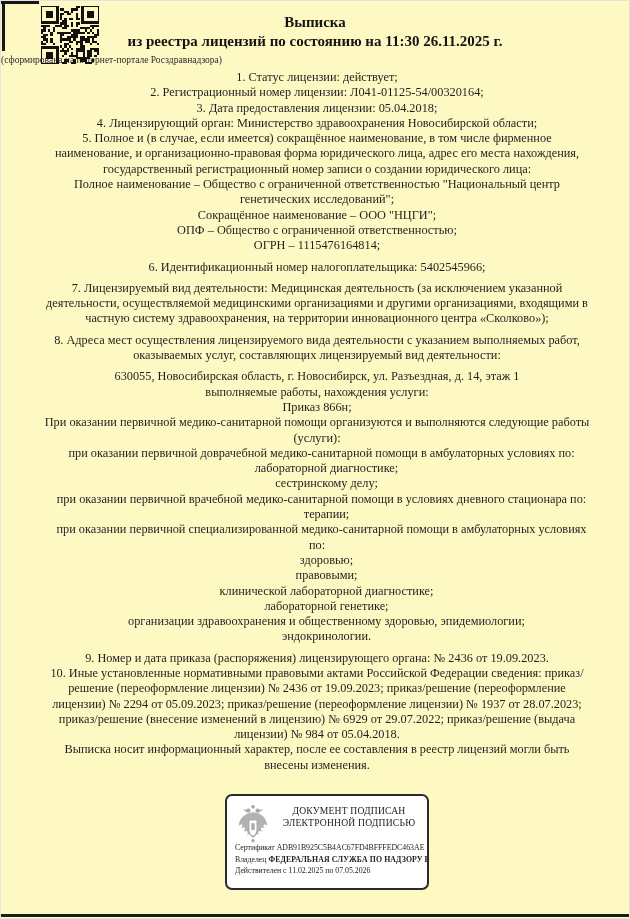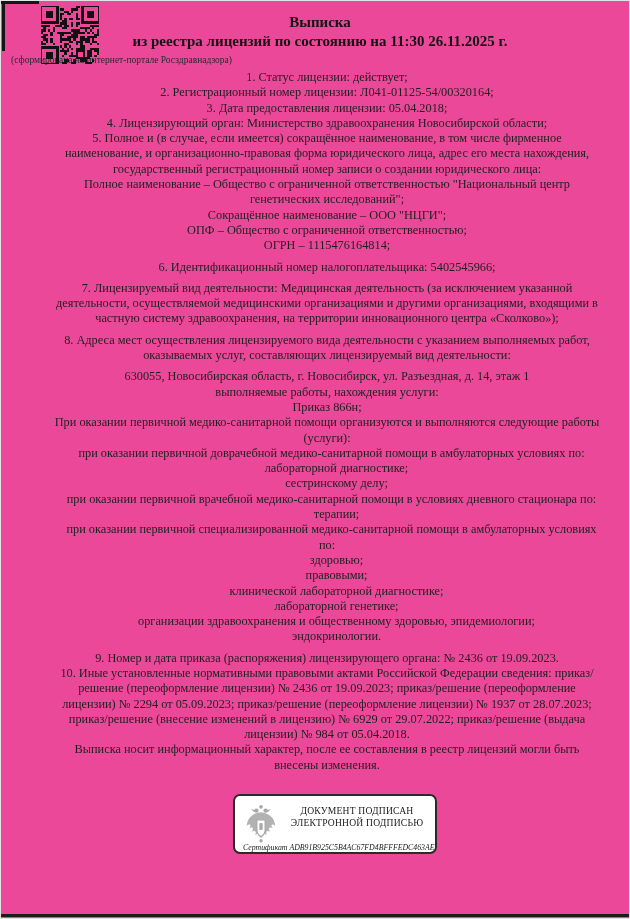--- a/index.html
+++ b/index.html
@@ -1,54 +1,53 @@
 <!DOCTYPE html>
 <html><head>
 <meta charset="utf-8">
 <style>
   html,body{margin:0;padding:0;background:#ffffff;}
   .page{
     position:relative;
     width:630px;height:919px;
-    background:#ec4899;
+    background:#fef9c3;
     box-sizing:border-box;
     border:1px solid #e3e3e3;
     font-family:"Liberation Serif","DejaVu Serif",serif;
     color:#1f1f1f;
     overflow:hidden;
-    padding-left:10px;
   }
   
   .mark-top{position:absolute;left:0;top:0;width:38px;height:2.5px;background:#161616;}
   .mark-left{position:absolute;left:1px;top:0;width:2.5px;height:50px;background:#161616;}
   .mark-bottom{position:absolute;left:0;top:913px;width:630px;height:2.5px;background:#1c1c1c;}
 
   .qr{position:absolute;left:40px;top:5px;width:58px;height:58px;}
   .qr svg{display:block;width:58px;height:58px;}
 
   .titles{padding-top:12px;text-align:center;}
   .title-l1,.title-l2{font-weight:bold;font-size:15px;line-height:19px;color:#141414;}
   .subtitle{margin-top:3px;margin-right:36px;font-size:9.5px;line-height:12px;color:#2a2a2a;}
 
   .body{margin:4px 36px 0 42px;width:548px;font-size:12.3px;line-height:15.3px;text-align:center;}
   .para{margin:0;}
   .gap{margin-top:6px;}
   .sub1{text-indent:9px;}
   .sub2{padding-left:19px;}
 
   .stamp{
-    position:absolute;left:232px;top:793px;width:204px;height:60px;
+    position:absolute;left:224px;top:793px;width:204px;height:96px;
     box-sizing:border-box;border:2px solid #2b2b2b;border-radius:7px;
     background:#fff;overflow:hidden;
   }
   .stamp-emblem{position:absolute;left:9px;top:7px;width:34px;height:42px;opacity:.85;}
   .stamp-head{margin:9px 6px 0 50px;text-align:center;font-size:9.6px;line-height:11.5px;
     letter-spacing:.2px;color:#222;}
   .stamp-lines{position:absolute;left:8px;right:0;top:46px;font-size:7.8px;line-height:11.5px;
-    white-space:nowrap;overflow:hidden;color:#222;font-style:italic;}
+    white-space:nowrap;overflow:hidden;color:#222;}
   .stamp-lines .row{white-space:nowrap;overflow:hidden;}
   .owner-val{font-weight:bold;letter-spacing:.1px;}
 </style>
 </head>
 <body>
 
 <div class="page">
 
   <div class="mark-top"></div>
   <div class="mark-left"></div>

